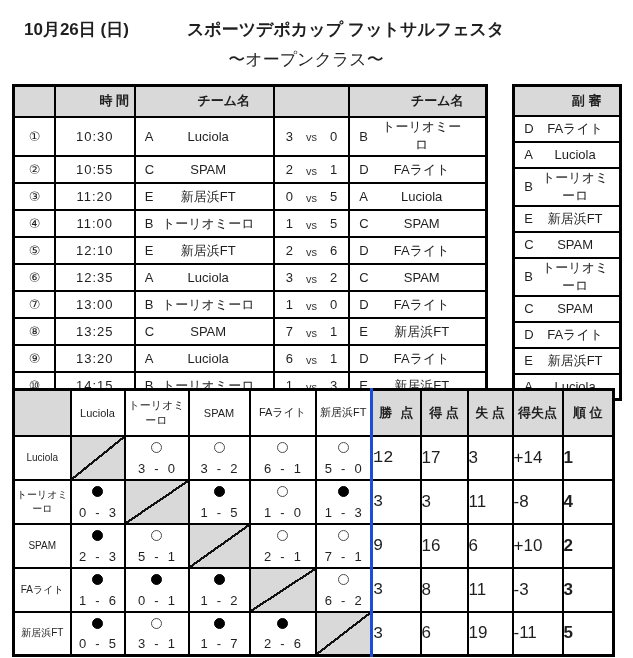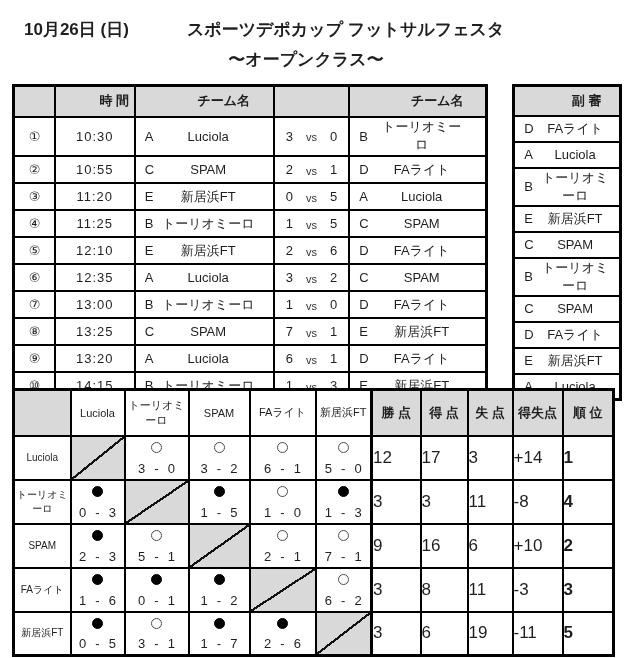--- a/index.html
+++ b/index.html
@@ -1,21 +1,21 @@
 <!DOCTYPE html>
 <html><head>
 <meta charset="utf-8">
 <style>
   * { margin:0; padding:0; box-sizing:border-box; }
   body { background:#fff; font-family:"Liberation Sans","DejaVu Sans",sans-serif; color:#1f1f1f; }
   .page { position:relative; width:633px; height:658px; background:#fff; overflow:hidden; }
 
   
   .titlebar { position:absolute; top:18px; left:24px; display:flex; gap:58px; font-weight:bold; font-size:17px; white-space:nowrap; }
-  .subtitle { position:absolute; top:48px; left:0; width:612px; text-align:center; font-weight:bold; font-size:17px; }
+  .subtitle { position:absolute; top:48px; left:0; width:612px; text-align:center; font-weight:normal; font-size:17px; }
 
   
   table { border-collapse:collapse; table-layout:fixed; }
   td, th { border:2px solid #000; overflow:hidden; }
   table.outer { border:3px solid #000; }
   th { background:#d9d9d9; font-weight:bold; font-size:13px; text-align:center; }
 
   
   .schedwrap { position:absolute; top:84px; left:12px; width:610px; display:flex; }
   .refwrap { margin-left:24px; }
@@ -43,21 +43,21 @@
   .diag { background-color:#d9d9d9;
     background-image:linear-gradient(to bottom right, rgba(0,0,0,0) calc(50% - 1.1px), #111 calc(50% - 1.1px), #111 calc(50% + 1.1px), rgba(0,0,0,0) calc(50% + 1.1px)); }
   .res { padding:0; }
   .rflex { display:flex; flex-direction:column; align-items:center; justify-content:space-between; height:100%; padding:5px 0 3px 0; }
   .mark { width:11px; height:11px; border-radius:50%; flex:0 0 auto; }
   .mark.win { border:1.6px solid #4d4d4d; background:transparent; }
   .mark.loss { background:#000; border:1.6px solid #000; }
   .mscore { display:flex; gap:9px; font-size:13px; align-items:baseline; }
   .stat { text-align:left; font-size:17px; }
   .stat.rank { font-weight:bold; }
-  .thickL { border-left:3px solid #000000; }
+  .thickL { border-left:3px solid #1d4ed8;font-family:Liberation Mono, monospace; }
 </style>
 </head>
 <body>
 
 <div class="page">
 
   <div class="titlebar">
     <span>10月26日 (日)</span>
     <span>スポーツデポカップ フットサルフェスタ</span>
   </div>
@@ -144,21 +144,21 @@
             </td>
         <td class="teamcell">
               <div class="tflex">
                 <span class="letter">A</span>
                 <span class="tname">Luciola</span>
               </div>
             </td>
       </tr>
       <tr>
         <td class="num">④</td>
-        <td class="time">11:25</td>
+        <td class="time">11:00</td>
         <td class="teamcell">
               <div class="tflex">
                 <span class="letter">B</span>
                 <span class="tname">トーリオミーロ</span>
               </div>
             </td>
         <td class="scorecell">
               <div class="sflex">
                 <span>1</span>
                 <span class="vs">vs</span>

